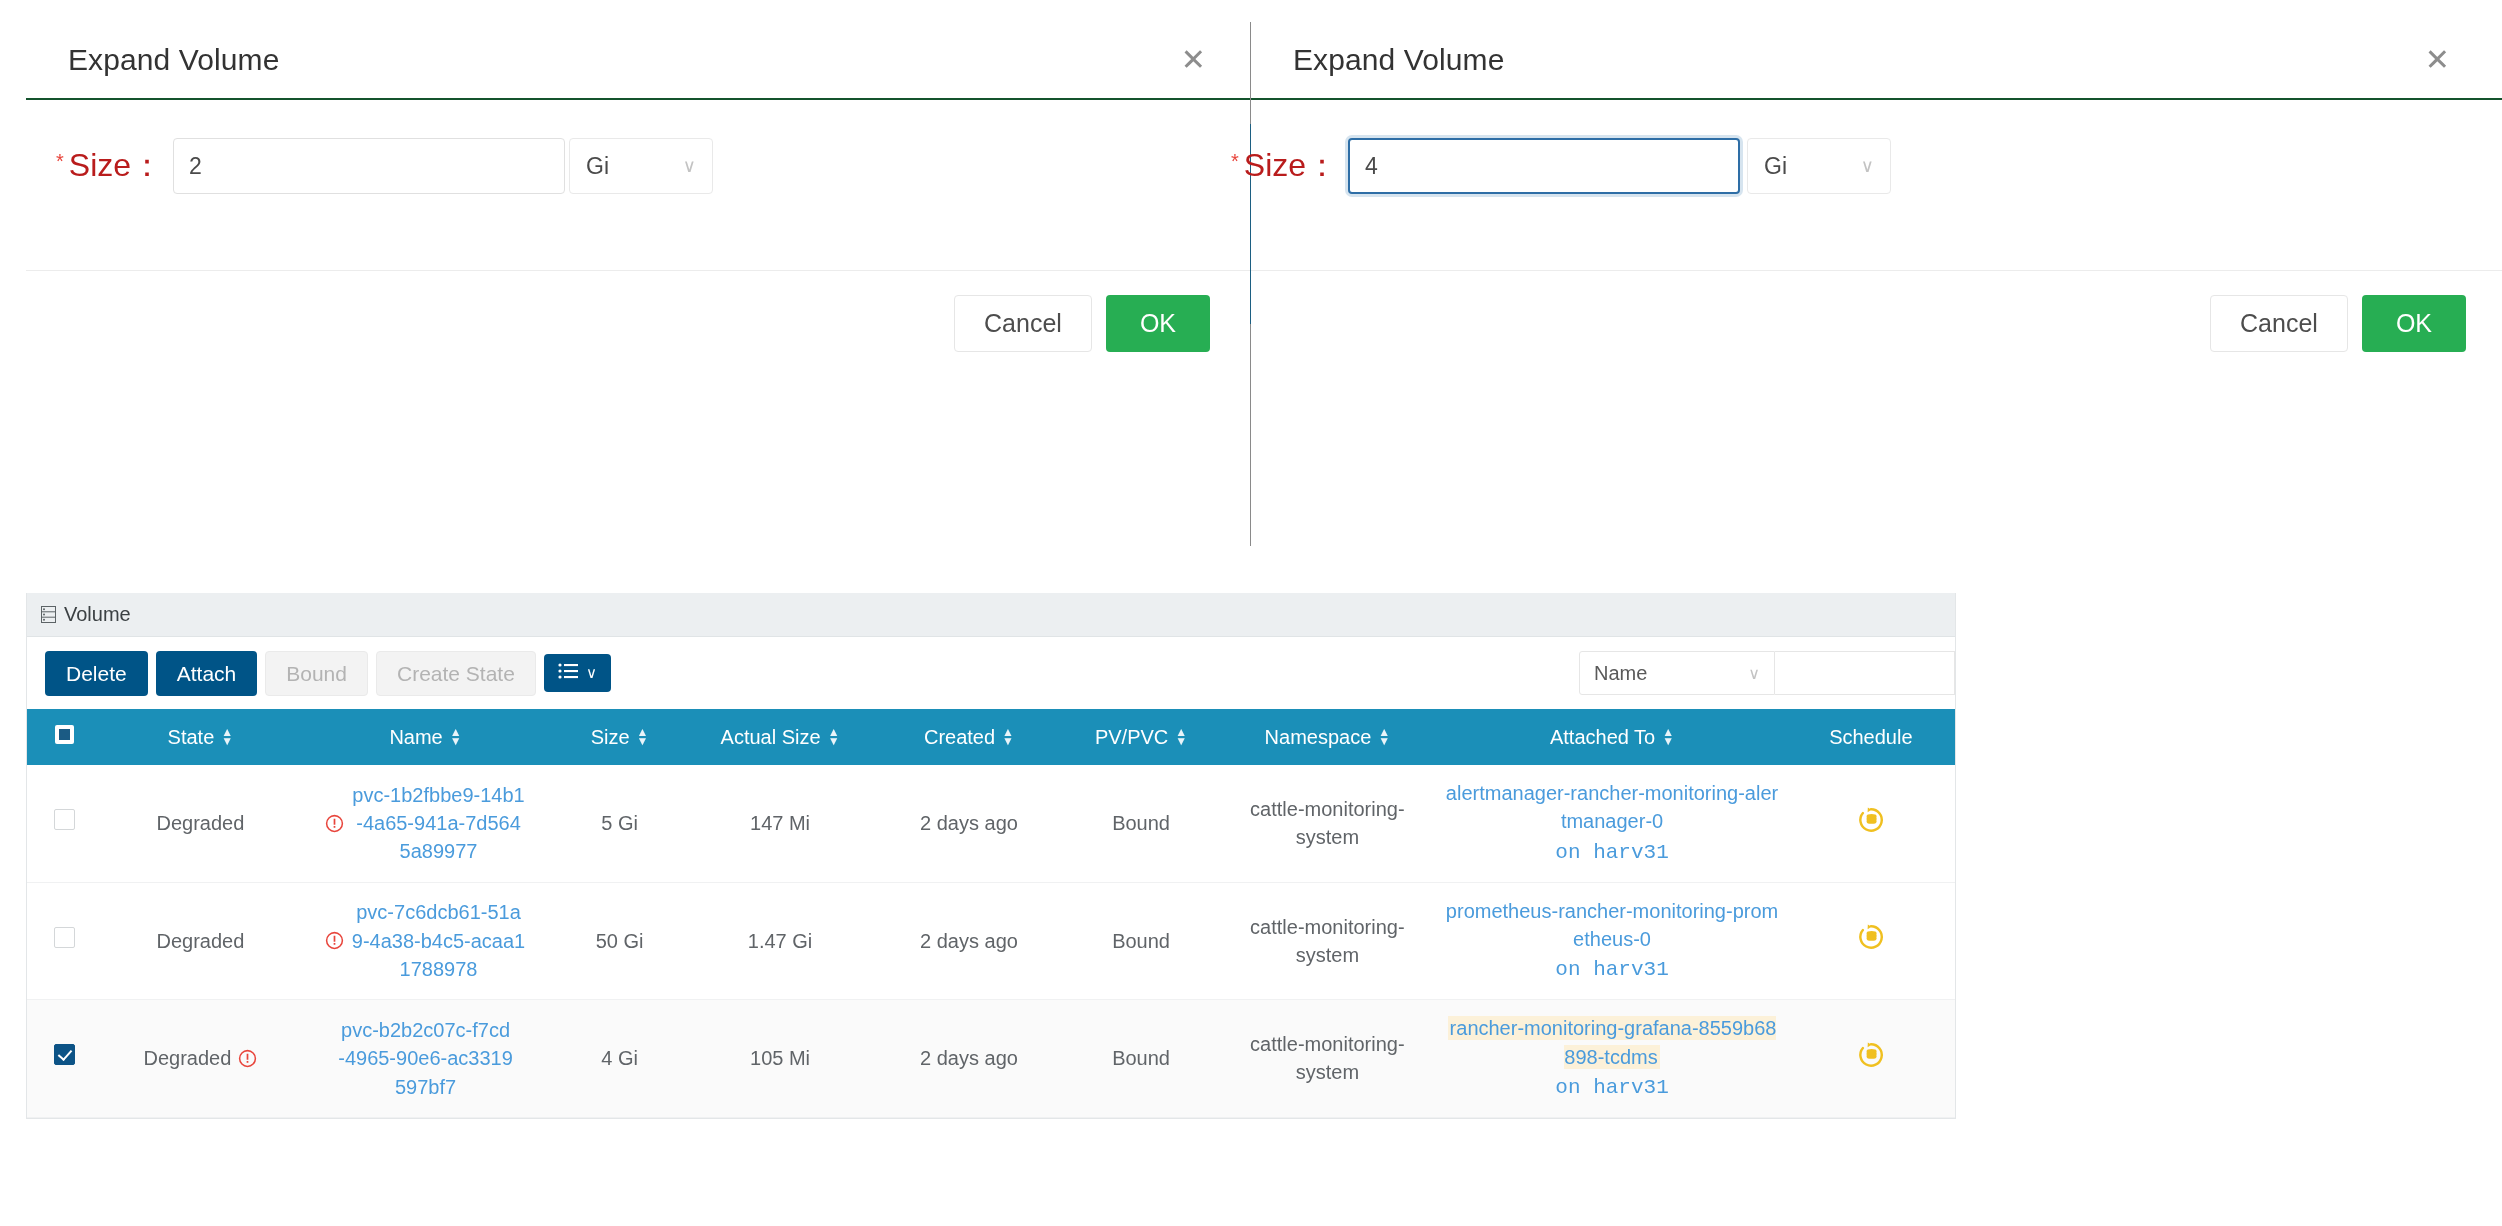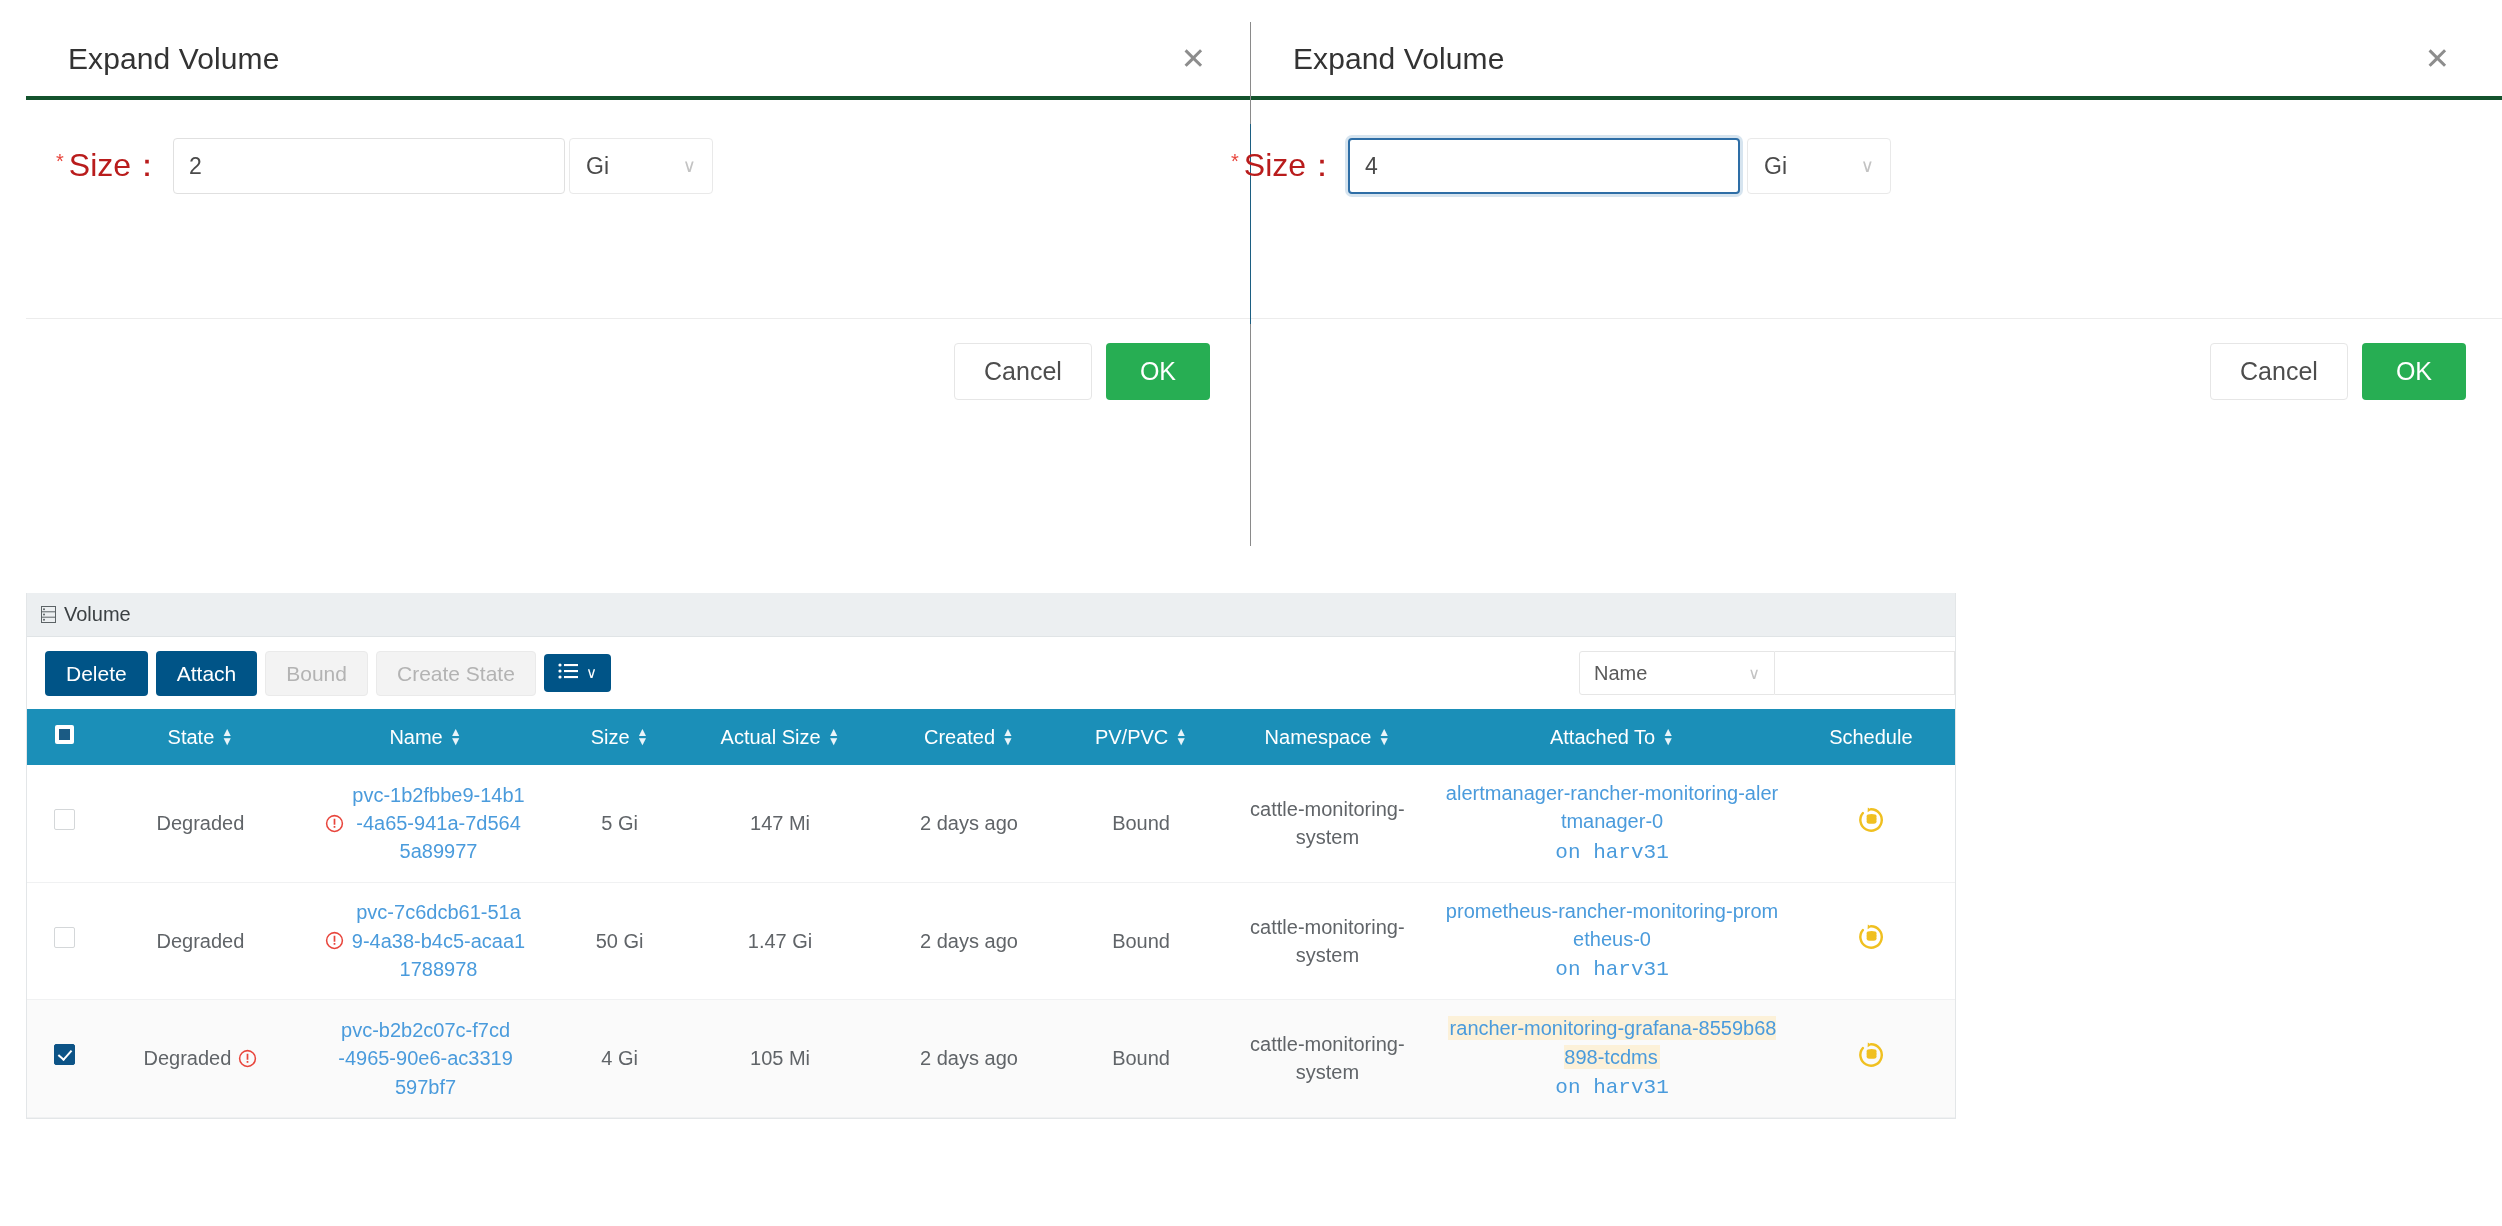--- a/index.html
+++ b/index.html
@@ -26,21 +26,21 @@
   
   .edge-accent {
     position: absolute;
     width: 4px;
     background: #1c5f82;
   }
 
   .dlg-header {
     position: relative;
     height: 78px;
-    border-bottom: 4px solid #14532d;
+    border-bottom: 2px solid #14532d;
     display: flex;
     align-items: center;
     justify-content: space-between;
     padding: 0 38px 0 42px;
   }
   .dlg-title {
     font-size: 30px;
     color: #333333;
     font-weight: 400;
     letter-spacing: .1px;
@@ -95,21 +95,20 @@
   .chev { color: #c3c3c3; font-size: 18px; margin-left: 12px; }
 
   .dlg-footer {
     border-top: 1px solid #ececec;
     height: 106px;
     display: flex;
     align-items: center;
     justify-content: flex-end;
     padding-right: 40px;
     gap: 14px;
-    margin-top: 48px;
   }
   .btn {
     font-family: "Liberation Sans", sans-serif;
     font-size: 25px;
     border-radius: 4px;
     cursor: pointer;
     border: 1px solid transparent;
     line-height: 1;
   }
   .btn-cancel {

